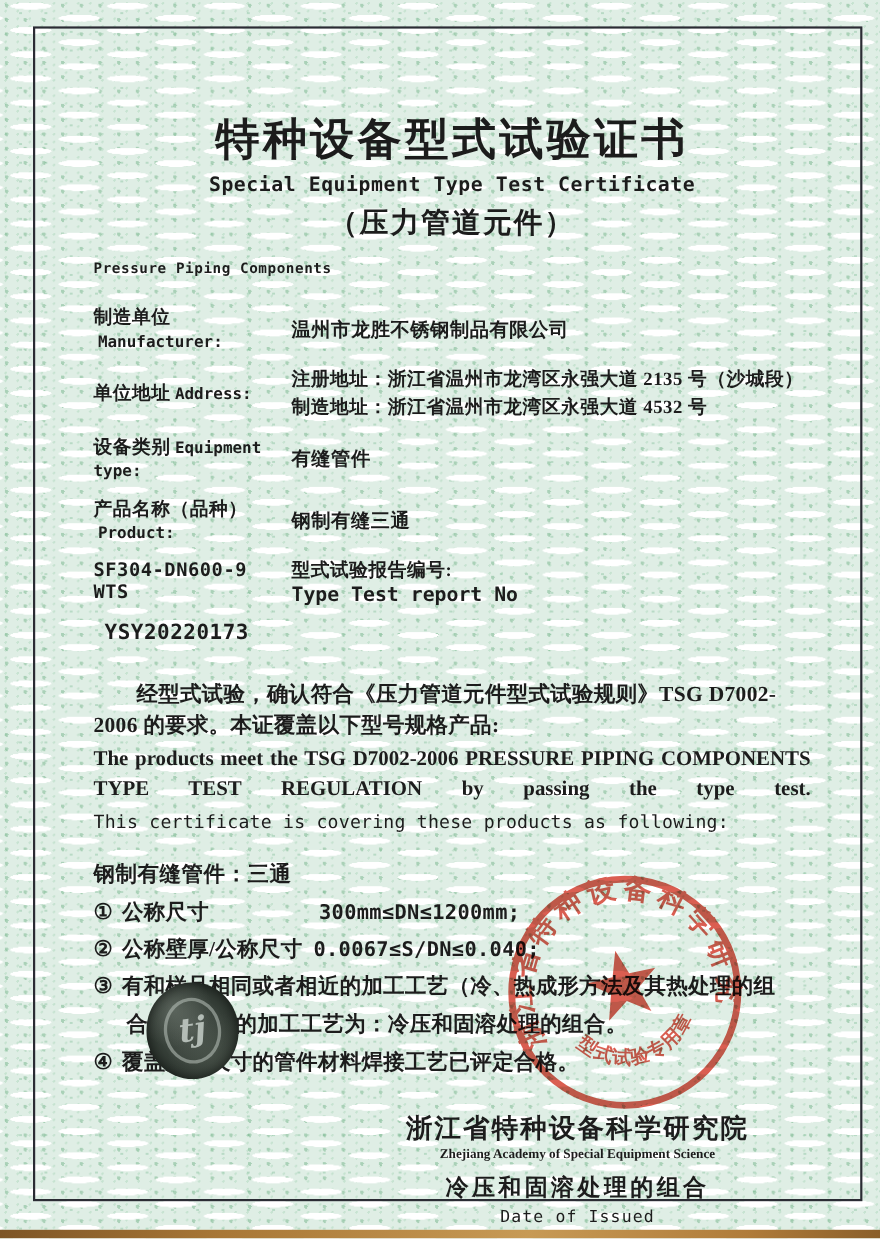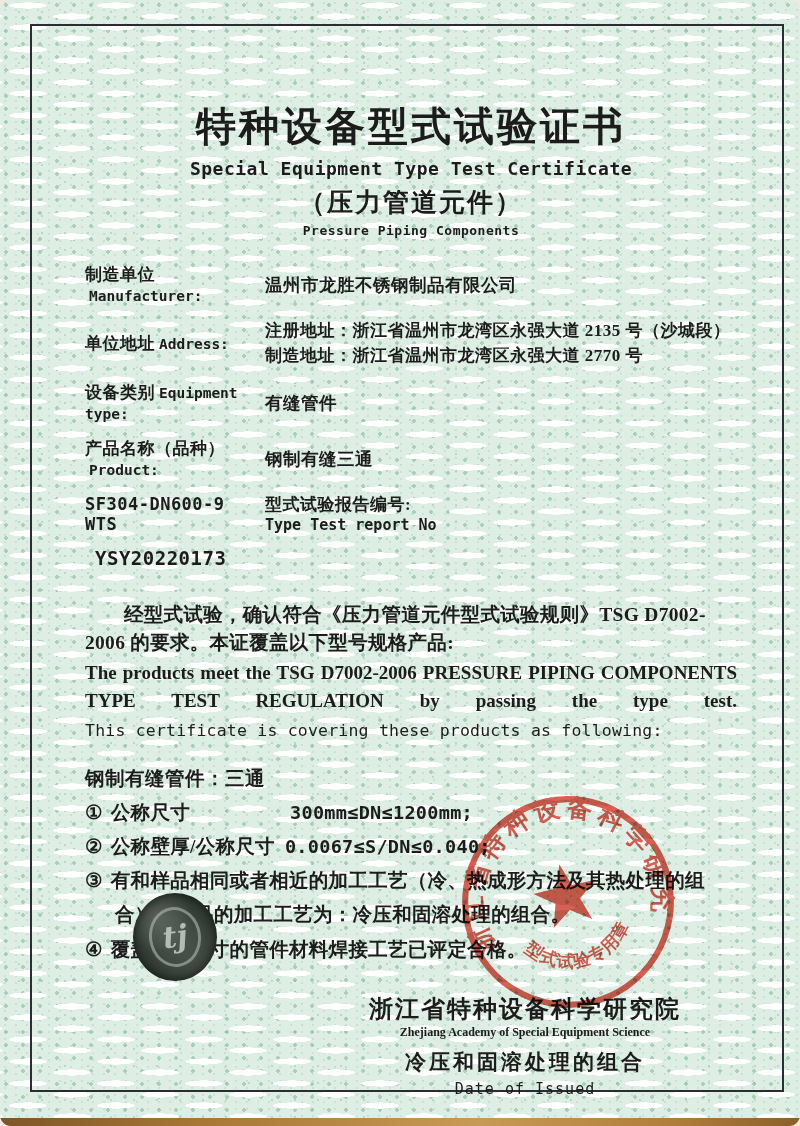--- a/index.html
+++ b/index.html
@@ -13,21 +13,20 @@
     position:relative;width:800px;height:1126px;overflow:hidden;
     background-color:#dfeee5;
     background-image:
       radial-gradient(27px 4.4px at 28px 5.5px, #ffffff 68%, rgba(255,255,255,0) 71%),
       radial-gradient(27px 4.4px at 28px 5.5px, #ffffff 68%, rgba(255,255,255,0) 71%),
       radial-gradient(circle 1.7px at 6px 5px, rgba(96,168,120,.42) 98%, rgba(0,0,0,0) 100%),
       radial-gradient(circle 1.3px at 14px 9px, rgba(120,185,145,.38) 98%, rgba(0,0,0,0) 100%),
       radial-gradient(circle 1.1px at 3px 2px, rgba(140,200,160,.30) 98%, rgba(0,0,0,0) 100%);
     background-size:88px 22px, 88px 22px, 17px 13px, 23px 17px, 11px 7px;
     background-position:0 0, 44px 11px, 0 0, 5px 3px, 2px 1px;
-    border-radius:11px;
   }
   .frame{
     position:absolute;left:30px;top:24px;width:750px;height:1064px;
     border:2px solid #2b2c34;
   }
   .table-edge{
     position:absolute;left:0;bottom:0;width:800px;height:8px;
     background:linear-gradient(90deg,#7d5526 0%,#a87736 25%,#c79a55 60%,#b07c3a 85%,#8a5f2a 100%);
   }
   .content{
@@ -40,36 +39,36 @@
   }
   .title-en{
     font-family:"DejaVu Sans Mono","Liberation Mono",monospace;
     font-size:18px;font-weight:600;text-align:center;margin-top:8px;letter-spacing:.5px;
   }
   .paren-zh{
     font-size:26px;font-weight:700;text-align:center;margin-top:6px;letter-spacing:2px;
   }
   .paren-en{
     font-family:"DejaVu Sans Mono","Liberation Mono",monospace;
-    font-size:13px;font-weight:700;text-align:center;margin-top:3px;letter-spacing:.5px;
+    font-size:13px;font-weight:700;margin-top:17px;letter-spacing:.5px;
   }
   .certno{
     margin-top:15px;margin-left:248px;white-space:nowrap;
   }
   .certno .zh{font-size:20px;font-weight:700;letter-spacing:1px;}
   .certno .en{font-family:"DejaVu Sans Mono","Liberation Mono",monospace;font-size:13.5px;margin-left:6px;}
   .certno .val{font-family:"DejaVu Sans Mono","Liberation Mono",monospace;font-size:19px;font-weight:700;margin-left:8px;letter-spacing:.5px;}
   
   .fields{
     display:grid;grid-template-columns:180px 1fr;row-gap:13px;column-gap:0;
     margin-top:25px;align-items:center;
   }
   .flabel{font-size:17px;font-weight:600;letter-spacing:.5px;}
   .flabel .en{font-family:"DejaVu Sans Mono","Liberation Mono",monospace;font-size:14.5px;font-weight:600;margin-left:4px;letter-spacing:0;}
-  .flabel .en2{display:block;font-family:"DejaVu Sans Mono","Liberation Mono",monospace;font-size:15px;font-weight:600;letter-spacing:0;}
+  .flabel .en2{display:block;font-family:"DejaVu Sans Mono","Liberation Mono",monospace;font-size:18px;font-weight:600;letter-spacing:0;}
   .fvalue{font-size:17.5px;font-weight:600;letter-spacing:.5px;}
   .fvalue.mono{font-family:"DejaVu Sans Mono","Liberation Mono",monospace;font-size:17px;}
   .fvalue .addr{display:block;line-height:1.45;font-size:17px;}
   .fvalue.report{padding-left:10px;font-family:"DejaVu Sans Mono","Liberation Mono",monospace;font-size:19px;}
   
   .statement{margin-top:32px;}
   .statement .zh{
     font-size:19.5px;font-weight:600;line-height:1.42;text-indent:2em;margin:0;
     letter-spacing:.3px;
   }
@@ -139,21 +138,21 @@
       <div class="flabel">
         <span>制造单位</span><span class="en">Manufacturer:</span>
       </div>
       <div class="fvalue">温州市龙胜不锈钢制品有限公司</div>
 
       <div class="flabel">
         <span>单位地址</span><span class="en">Address:</span>
       </div>
       <div class="fvalue">
         <span class="addr">注册地址：浙江省温州市龙湾区永强大道 2135 号（沙城段）</span>
-        <span class="addr">制造地址：浙江省温州市龙湾区永强大道 2770 号</span>
+        <span class="addr">制造地址：浙江省温州市龙湾区永强大道 4532 号</span>
       </div>
 
       <div class="flabel">
         <span>设备类别</span><span class="en">Equipment type:</span>
       </div>
       <div class="fvalue">有缝管件</div>
 
       <div class="flabel">
         <span>产品名称（品种）</span><span class="en">Product:</span>
       </div>

